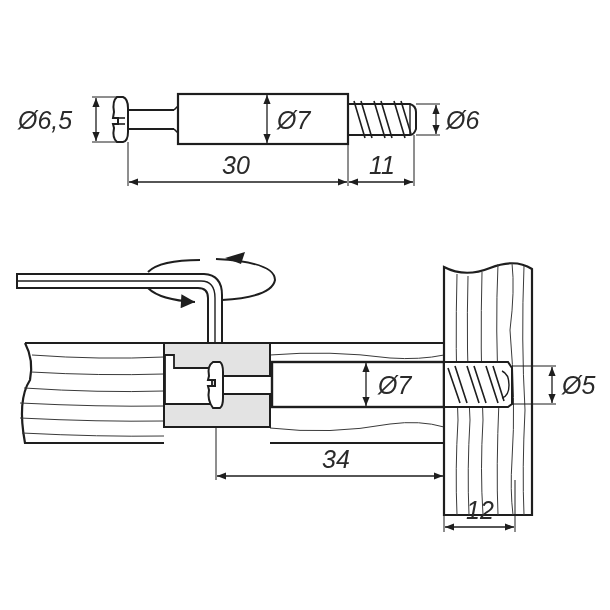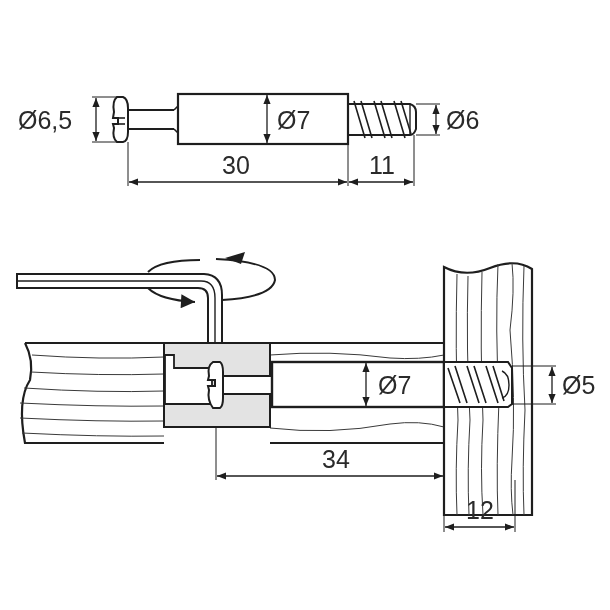--- a/index.html
+++ b/index.html
@@ -1,17 +1,17 @@
 <!DOCTYPE html>
 <html><head>
   <meta charset="utf-8">
   <style>
     html, body { margin: 0; padding: 0; background: #ffffff; }
     body { width: 610px; height: 610px; overflow: hidden; }
-    #stage { position: relative; width: 610px; height: 610px; }
+    #stage { position: relative; width: 610px; height: 610px; font-style: italic; }
     svg { position: absolute; left: 0; top: 0; }
     .lbl { font-family: "Liberation Sans", sans-serif; fill: #2a2a2a; font-size: 25px; }
     .stroke { stroke: #1e1e1e; fill: none; }
   </style>
 </head>
 <body>
 
 <div id="stage">
 <svg width="610" height="610" viewBox="0 0 610 610" xmlns="http://www.w3.org/2000/svg">
   <defs>

